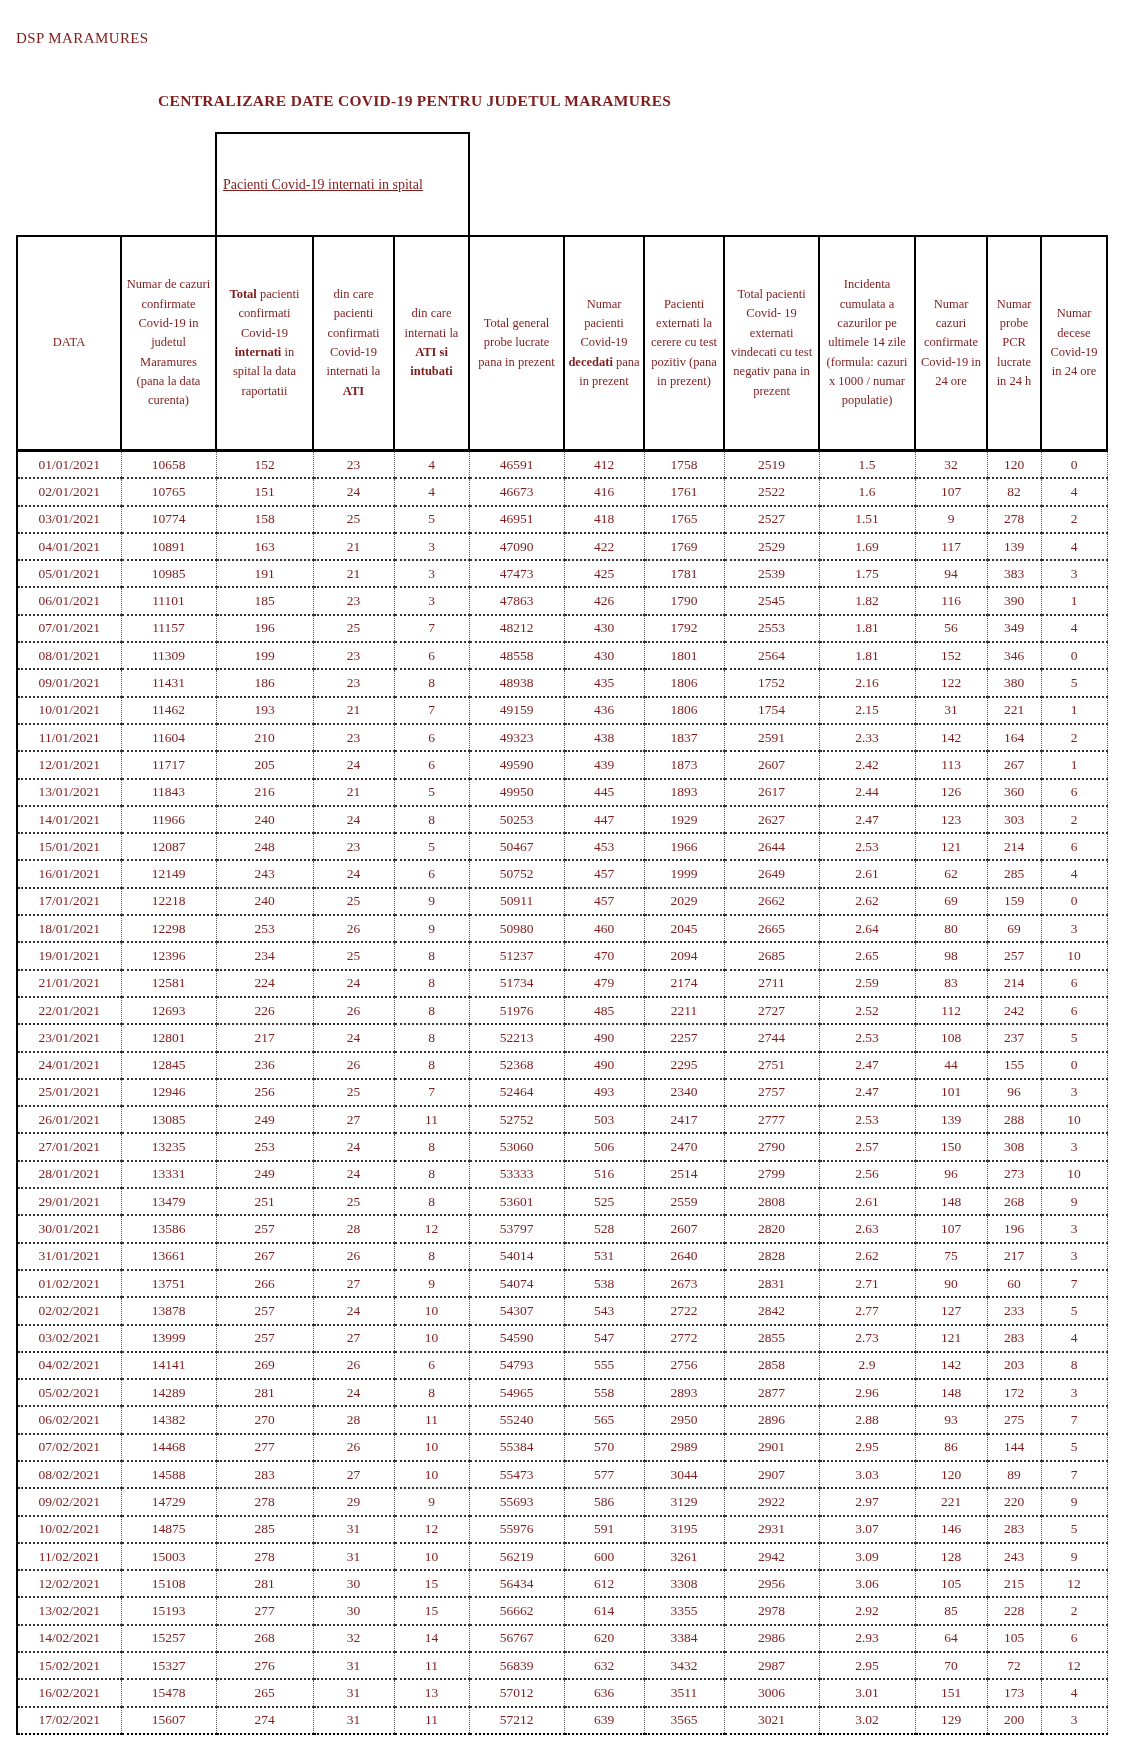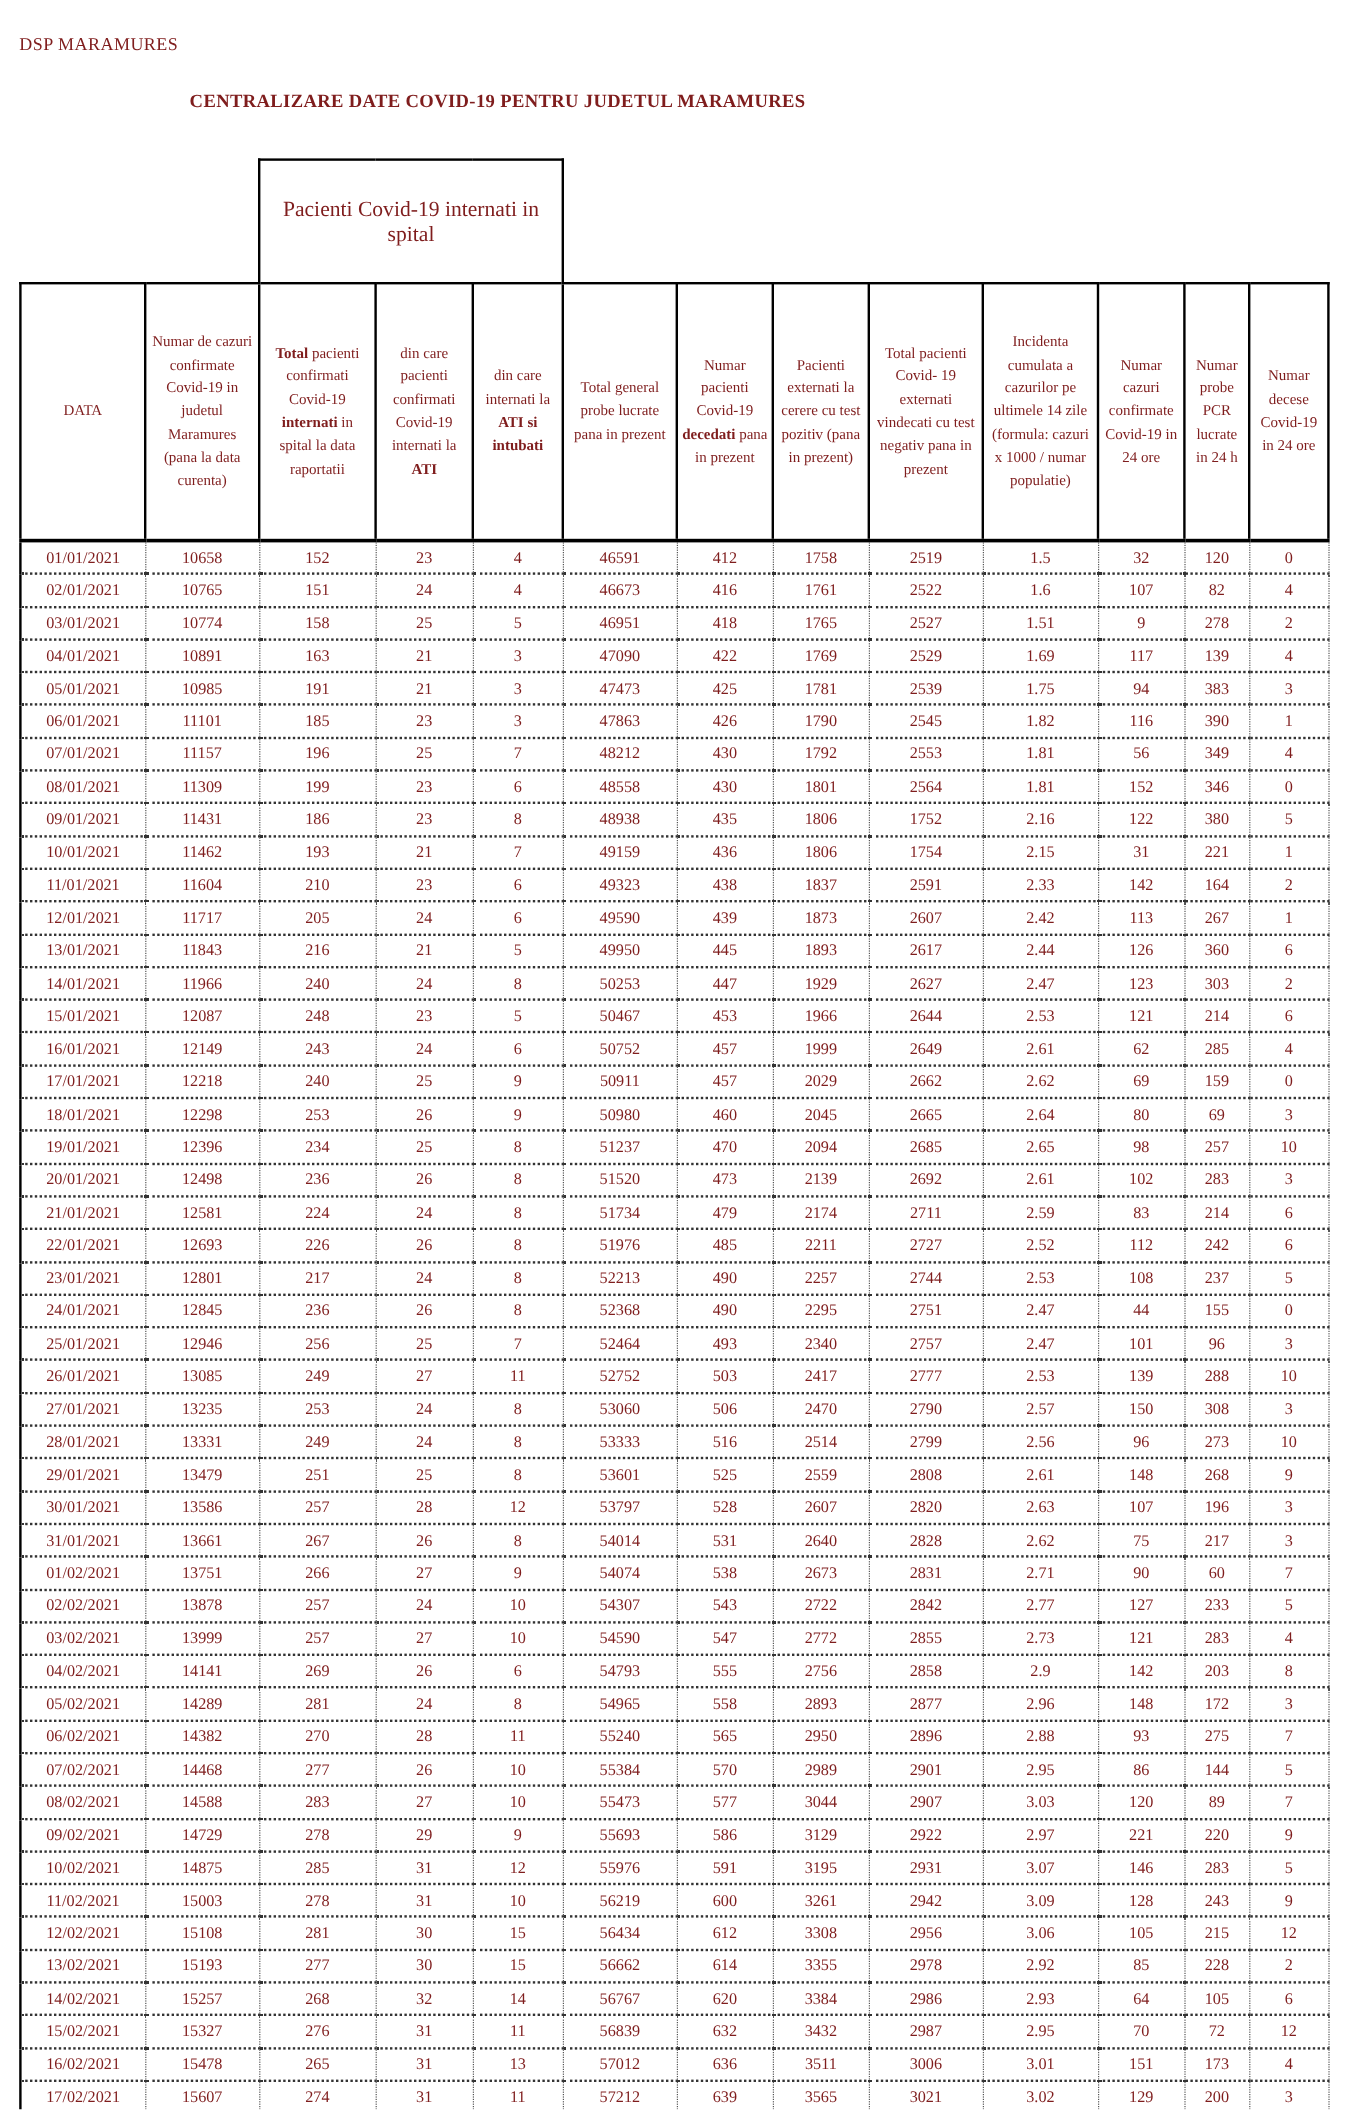--- a/index.html
+++ b/index.html
@@ -1,30 +1,30 @@
 <!DOCTYPE html>
 <html><head>
 <meta charset="utf-8">
 <style>
   html,body { margin:0; padding:0; background:#fff; }
   .page {
     position:relative; width:1125px; height:1758px; background:#ffffff;
     font-family:"Liberation Serif", serif; color:#7f1d1d; overflow:hidden;padding-left:16px;
   }
   .org { position:absolute; left:16px; top:30px; font-size:15px; letter-spacing:.4px; }
-  .title { position:absolute; left:158px; top:76px; font-size:15.5px; font-weight:bold; letter-spacing:.3px; }
+  .title { position:absolute; left:158px; top:92px; font-size:15.5px; font-weight:bold; letter-spacing:.3px; }
   table.covid-table {
     position:absolute; left:16px; top:132px; width:1090px;
     border-collapse:collapse; table-layout:fixed;
   }
   .ghost { border:none; background:transparent; }
   th.span-head {
     border:2px solid #000; border-bottom:none;
-    height:101px; font-weight:normal; font-size:18px;
-    text-align:center; vertical-align:middle; padding:0 6px;
+    height:101px; font-weight:normal; font-size:14px;
+    text-align:left; vertical-align:middle; padding:0 6px;text-decoration:underline;
   }
   tr.header-row th {
     border:2px solid #000; border-bottom:3px solid #000;
     height:208px; font-weight:normal; font-size:12.5px; line-height:1.55;
     text-align:center; vertical-align:middle; padding:2px 3px;
     overflow:hidden;
   }
   tr.header-row th b, th.span-head b { font-weight:bold;margin-top:12px; }
   tbody td {
     border:1px dotted #555; border-top:2px dotted #333; border-bottom:2px dotted #333;
@@ -359,35 +359,20 @@
           <td>51237</td>
           <td>470</td>
           <td>2094</td>
           <td>2685</td>
           <td>2.65</td>
           <td>98</td>
           <td>257</td>
           <td>10</td>
         </tr>
         <tr>
-          <td>20/01/2021</td>
-          <td>12498</td>
-          <td>236</td>
-          <td>26</td>
-          <td>8</td>
-          <td>51520</td>
-          <td>473</td>
-          <td>2139</td>
-          <td>2692</td>
-          <td>2.61</td>
-          <td>102</td>
-          <td>283</td>
-          <td>3</td>
-        </tr>
-        <tr>
           <td>21/01/2021</td>
           <td>12581</td>
           <td>224</td>
           <td>24</td>
           <td>8</td>
           <td>51734</td>
           <td>479</td>
           <td>2174</td>
           <td>2711</td>
           <td>2.59</td>

